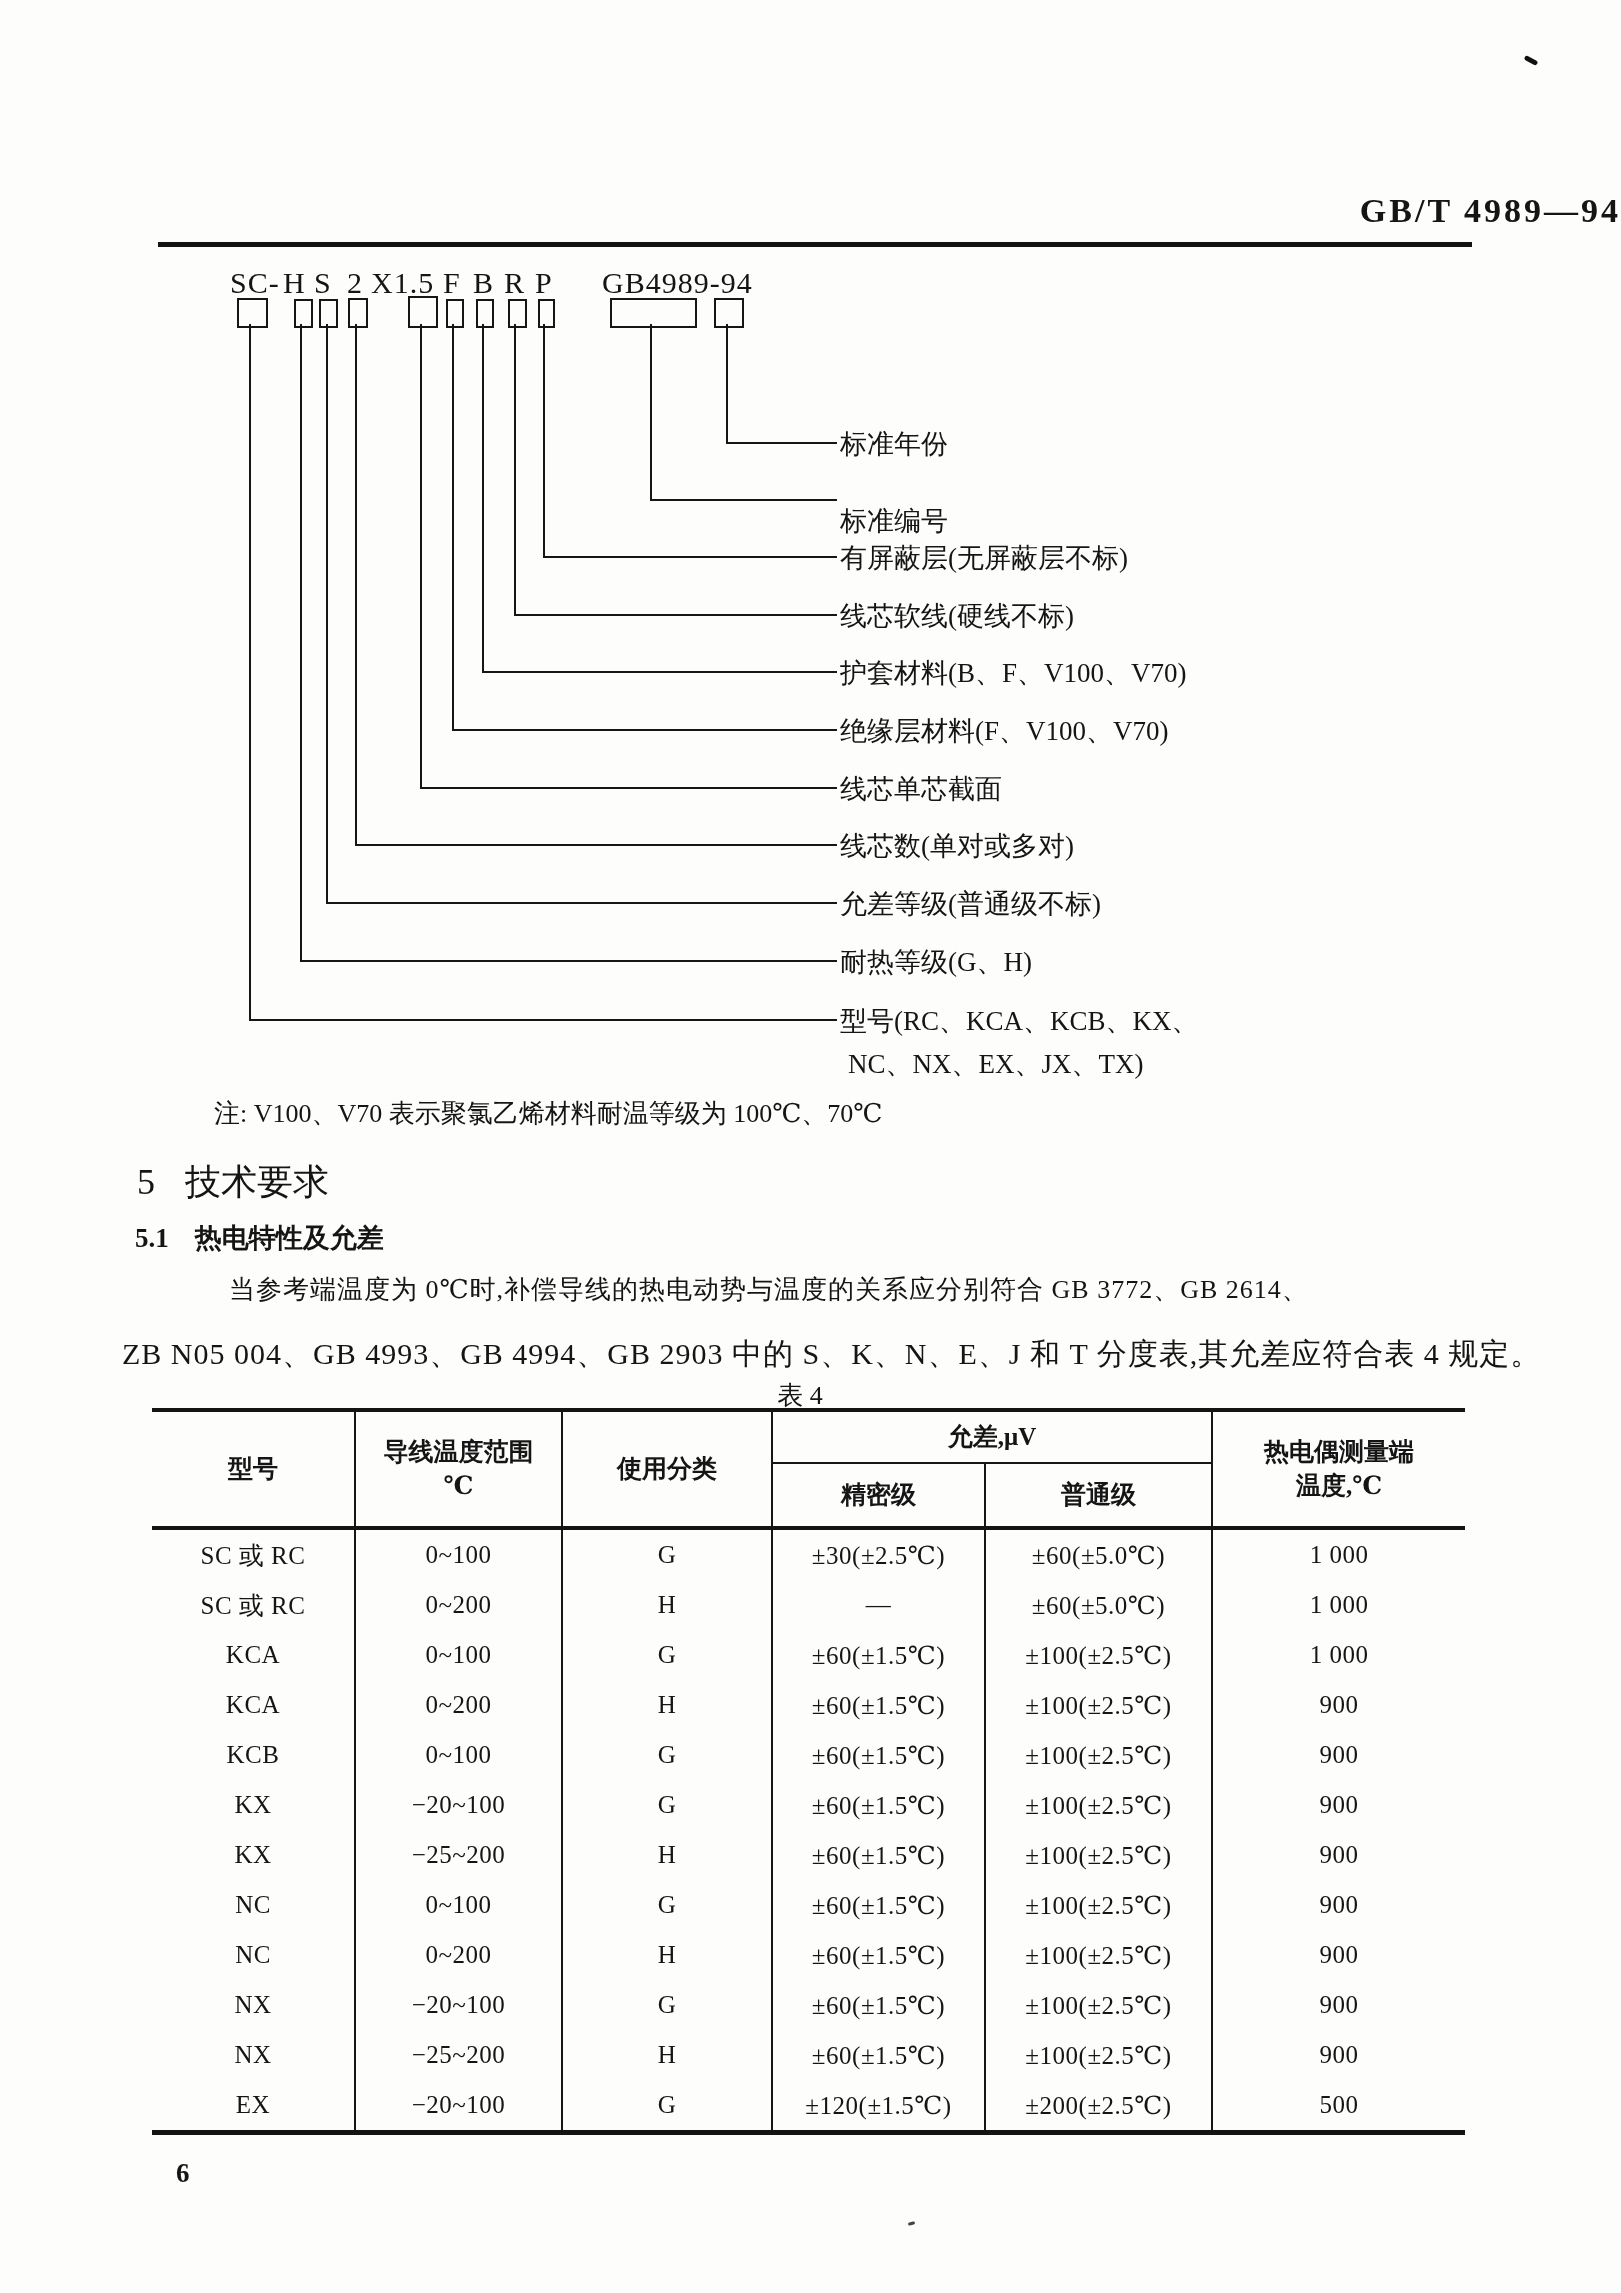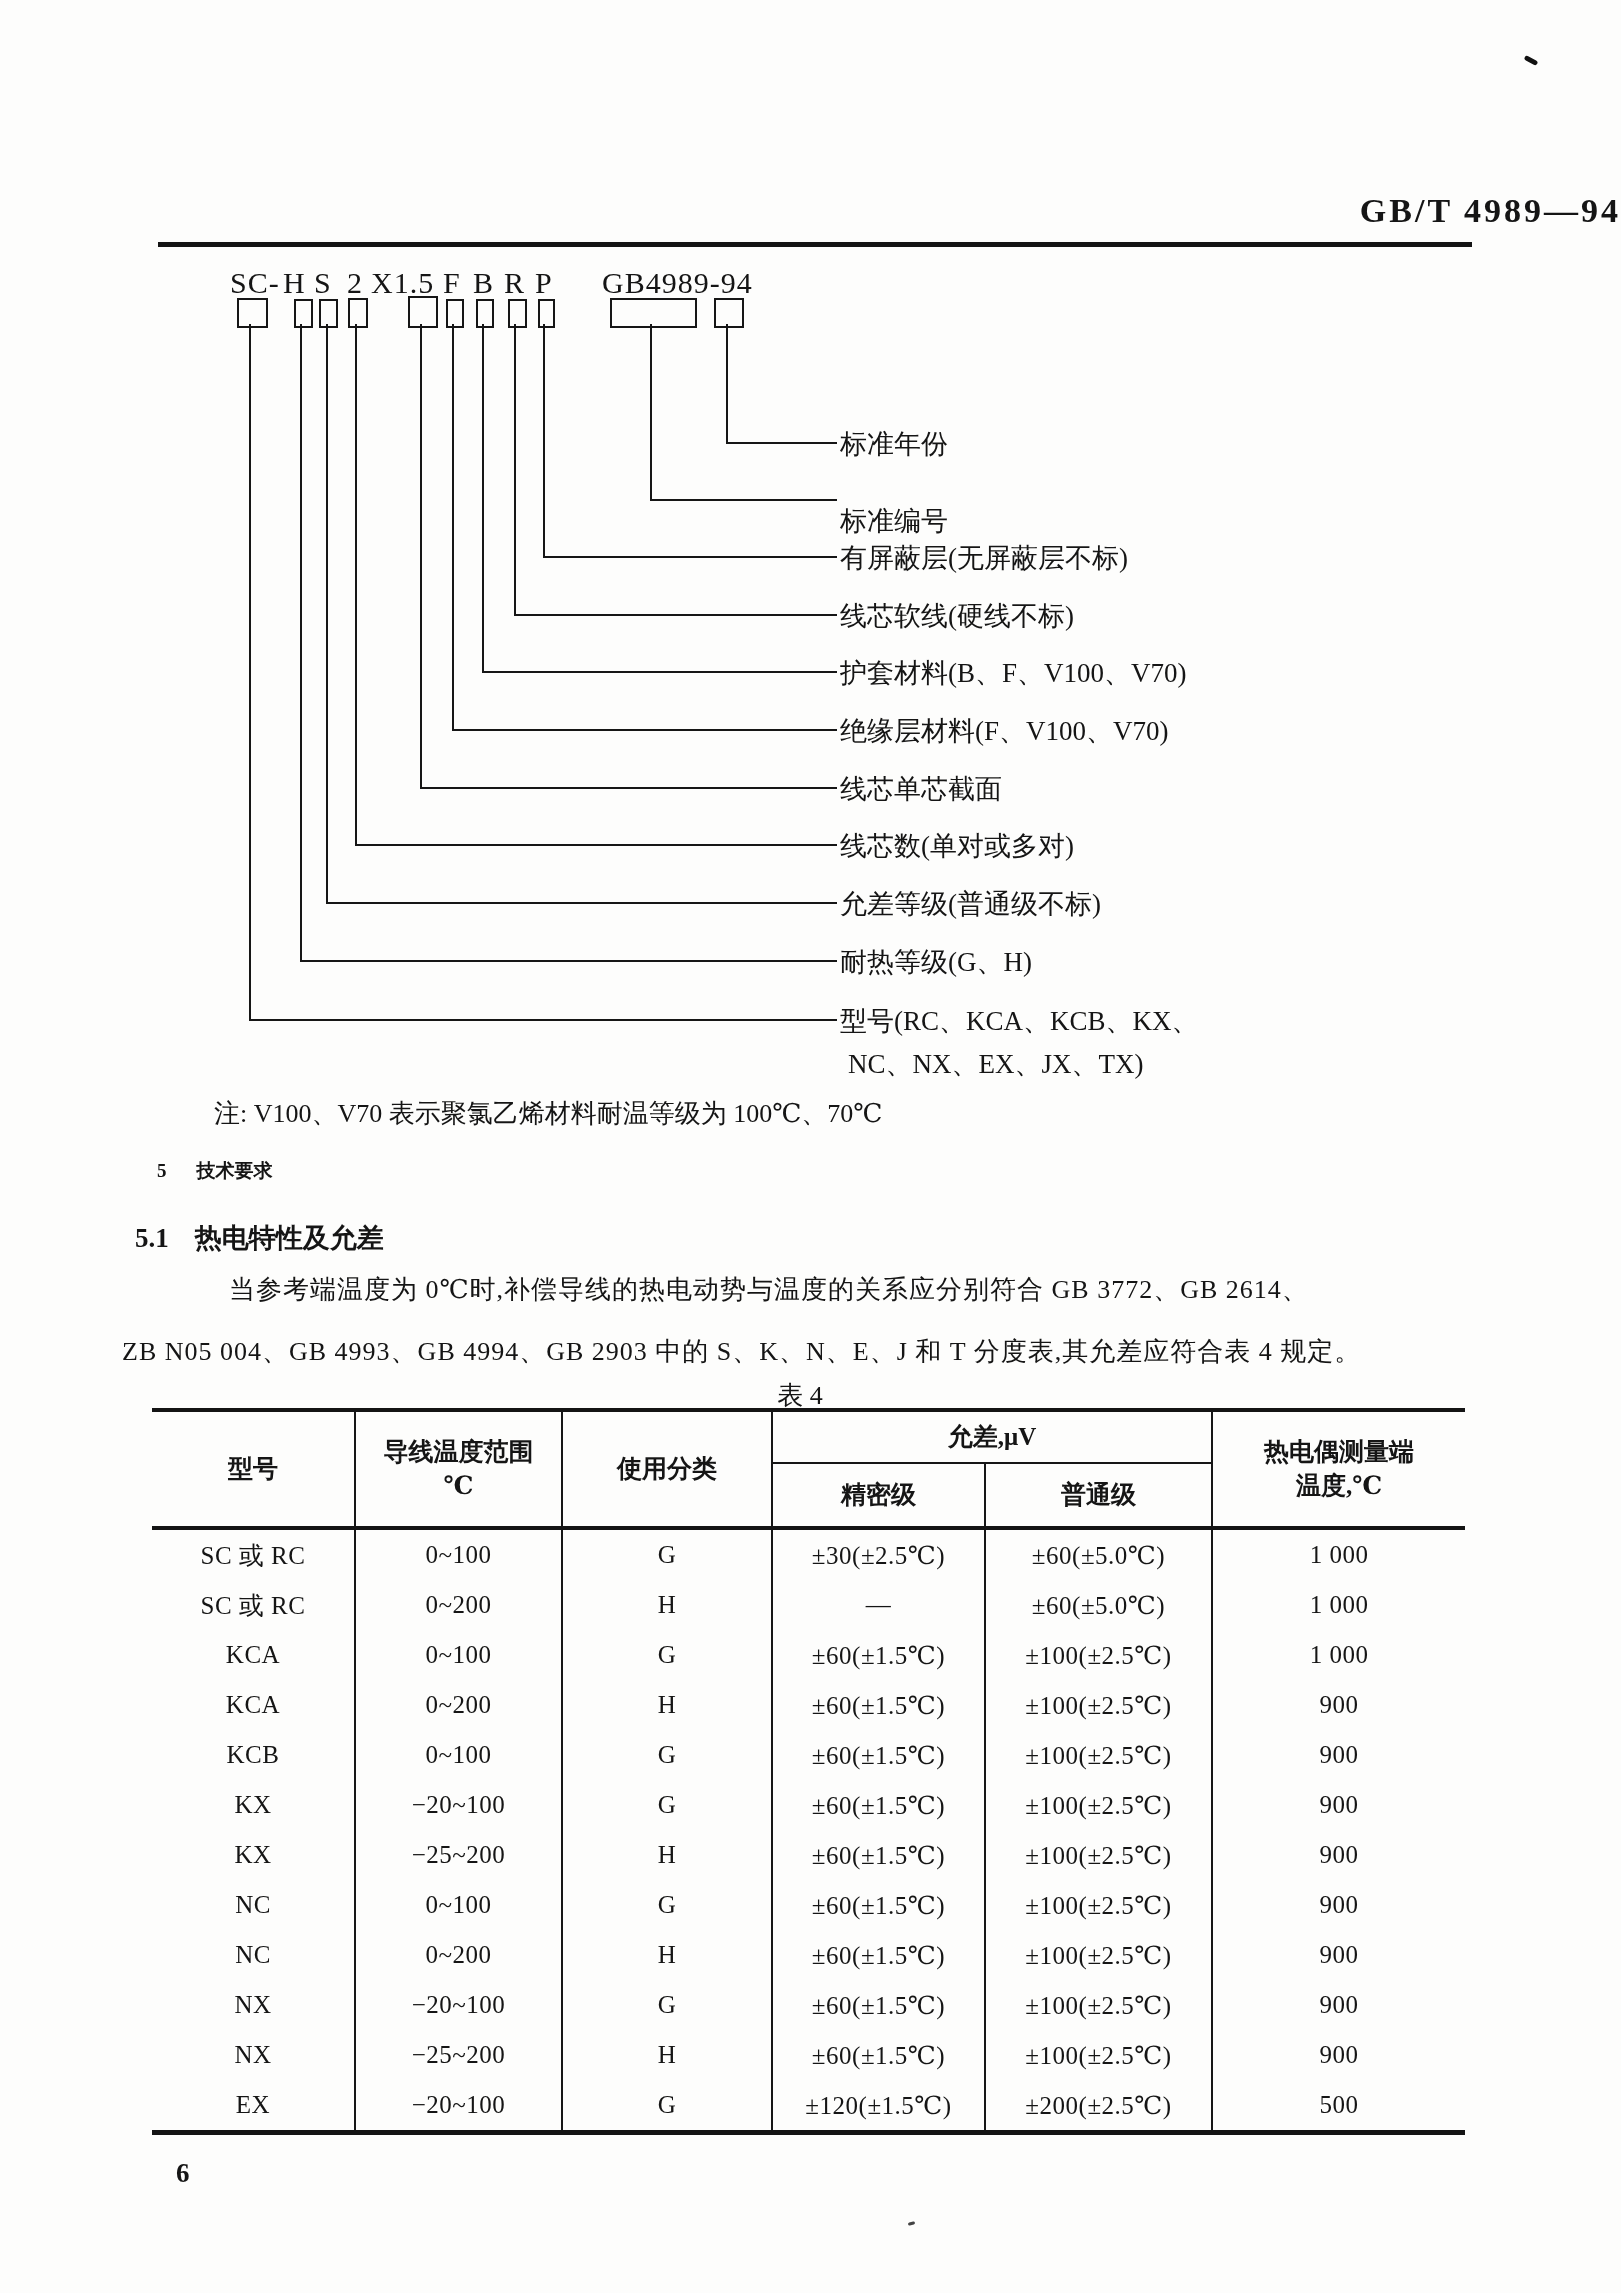--- a/index.html
+++ b/index.html
@@ -19,26 +19,26 @@
     font-family:"Liberation Serif","DejaVu Serif",serif;
   }
   .header-rule{position:absolute;top:242px;left:158px;width:1314px;height:5px;background:#141414;}
   
   .codeseg{position:absolute;top:266px;font-size:30px;font-weight:500;letter-spacing:1px;white-space:nowrap;}
   .dbox{position:absolute;border:2px solid #161616;background:transparent;}
   .vline,.hline{position:absolute;background:#161616;}
   .dlabel{position:absolute;left:840px;font-size:27px;line-height:34px;white-space:nowrap;}
   .dnote{position:absolute;left:214px;top:1096px;font-size:26px;white-space:nowrap;}
   
-  .h-sec{position:absolute;left:137px;top:1158px;font-size:19px;font-weight:700;white-space:nowrap;margin-left:20px;}
+  .h-sec{position:absolute;left:137px;top:1158px;font-size:36px;font-weight:400;white-space:nowrap;}
   .h-sec .num{margin-right:30px;}
   .h-sub{position:absolute;left:135px;top:1220px;font-size:27px;font-weight:700;white-space:nowrap;}
   .h-sub .num{margin-right:26px;}
   .para1{position:absolute;left:229px;top:1272px;font-size:26px;white-space:nowrap;letter-spacing:1px;}
-  .para2{position:absolute;left:122px;top:1334px;font-size:26px;white-space:nowrap;letter-spacing:1px;}
+  .para2{position:absolute;left:122px;top:1334px;font-size:30px;white-space:nowrap;letter-spacing:1px;}
   .tbl-caption{position:absolute;left:0;top:1378px;width:1600px;text-align:center;font-size:26px;}
   
   table.tol{
     position:absolute;left:152px;top:1408px;
     width:1313px;border-collapse:collapse;table-layout:fixed;
     border-top:4px solid #141414;border-bottom:5px solid #141414;
     font-family:"Liberation Serif","DejaVu Serif",serif;
   }
   table.tol th,table.tol td{
     padding:0;text-align:center;vertical-align:middle;

